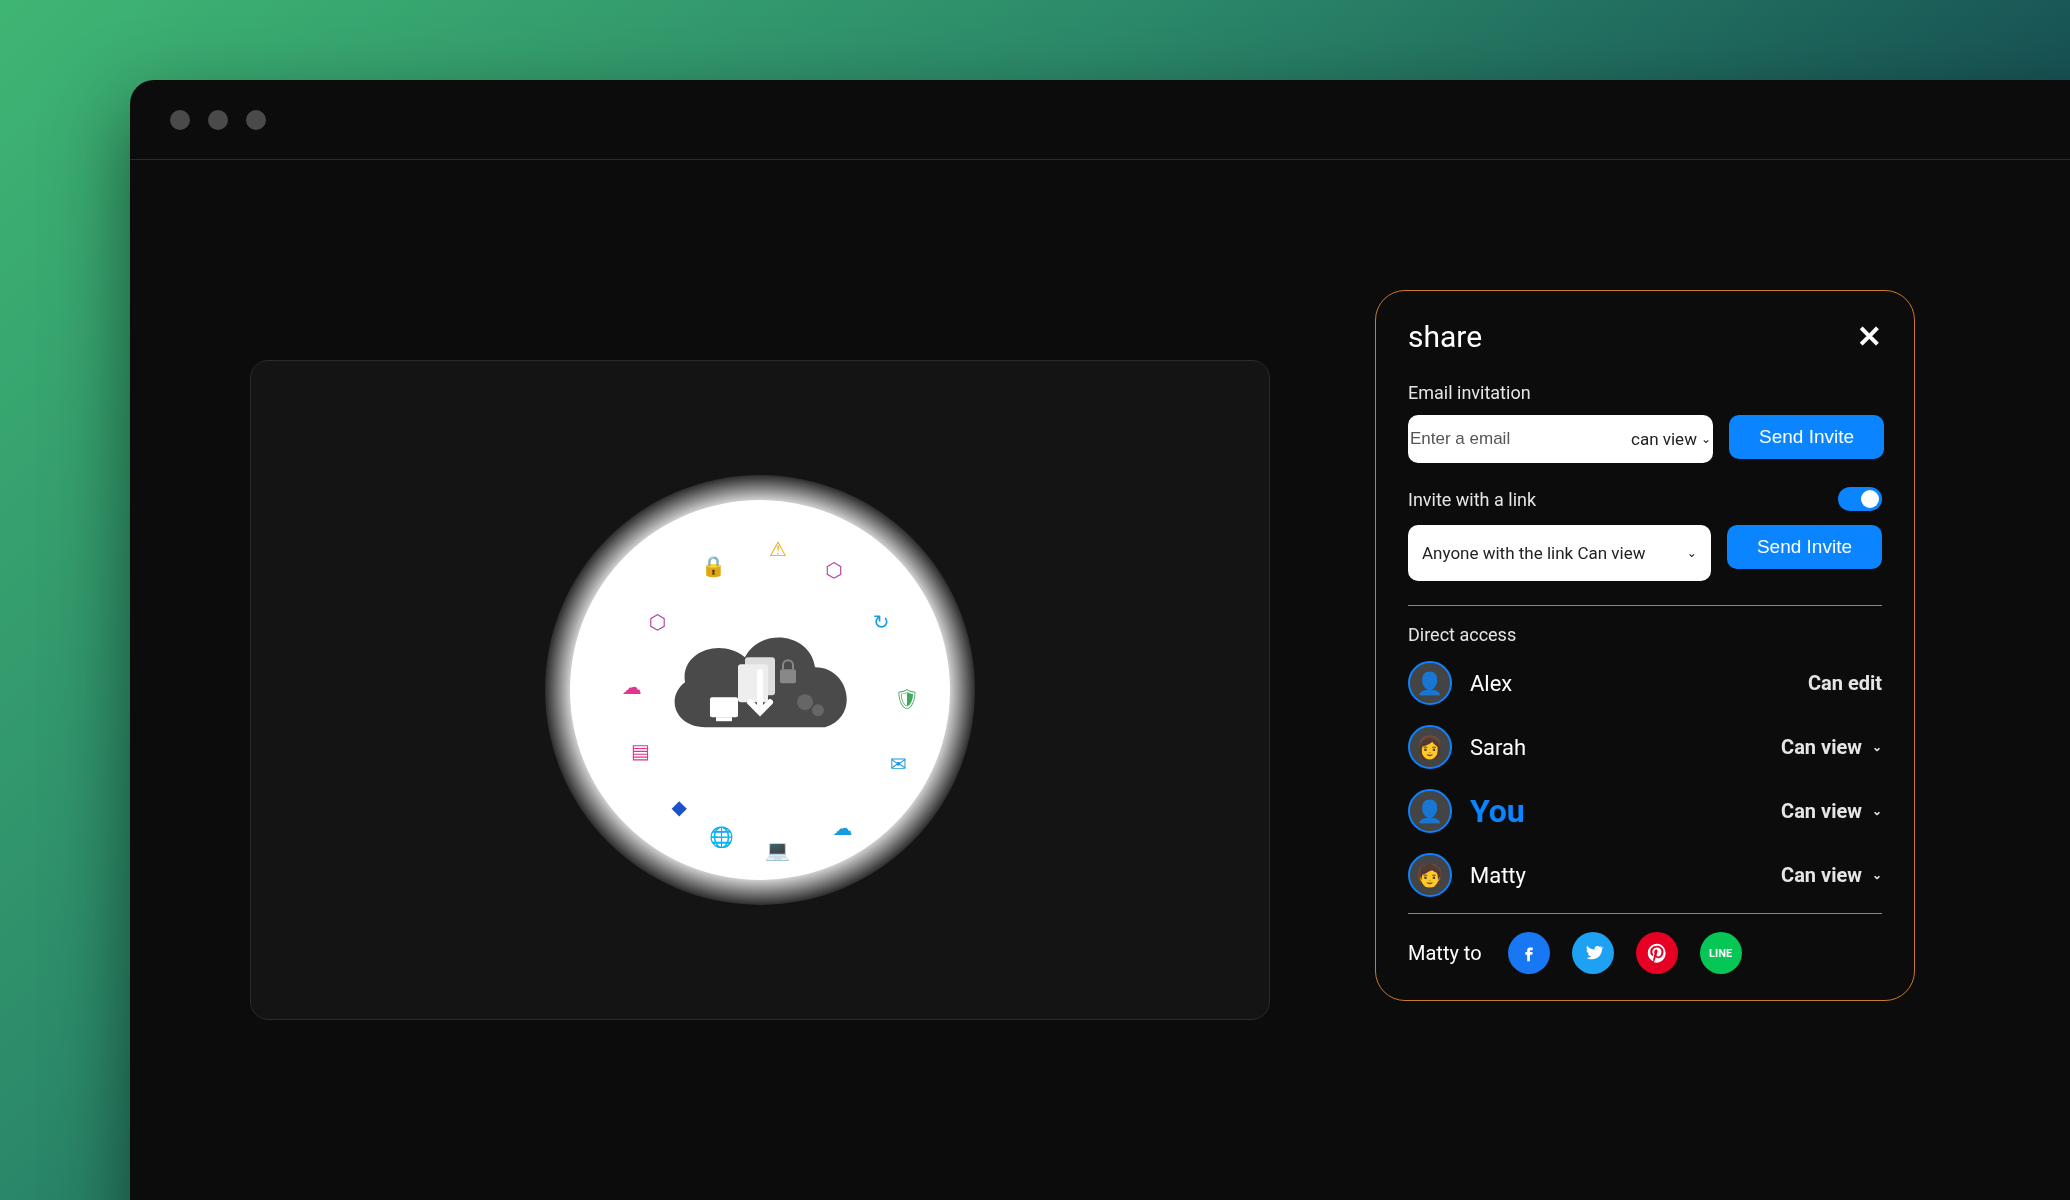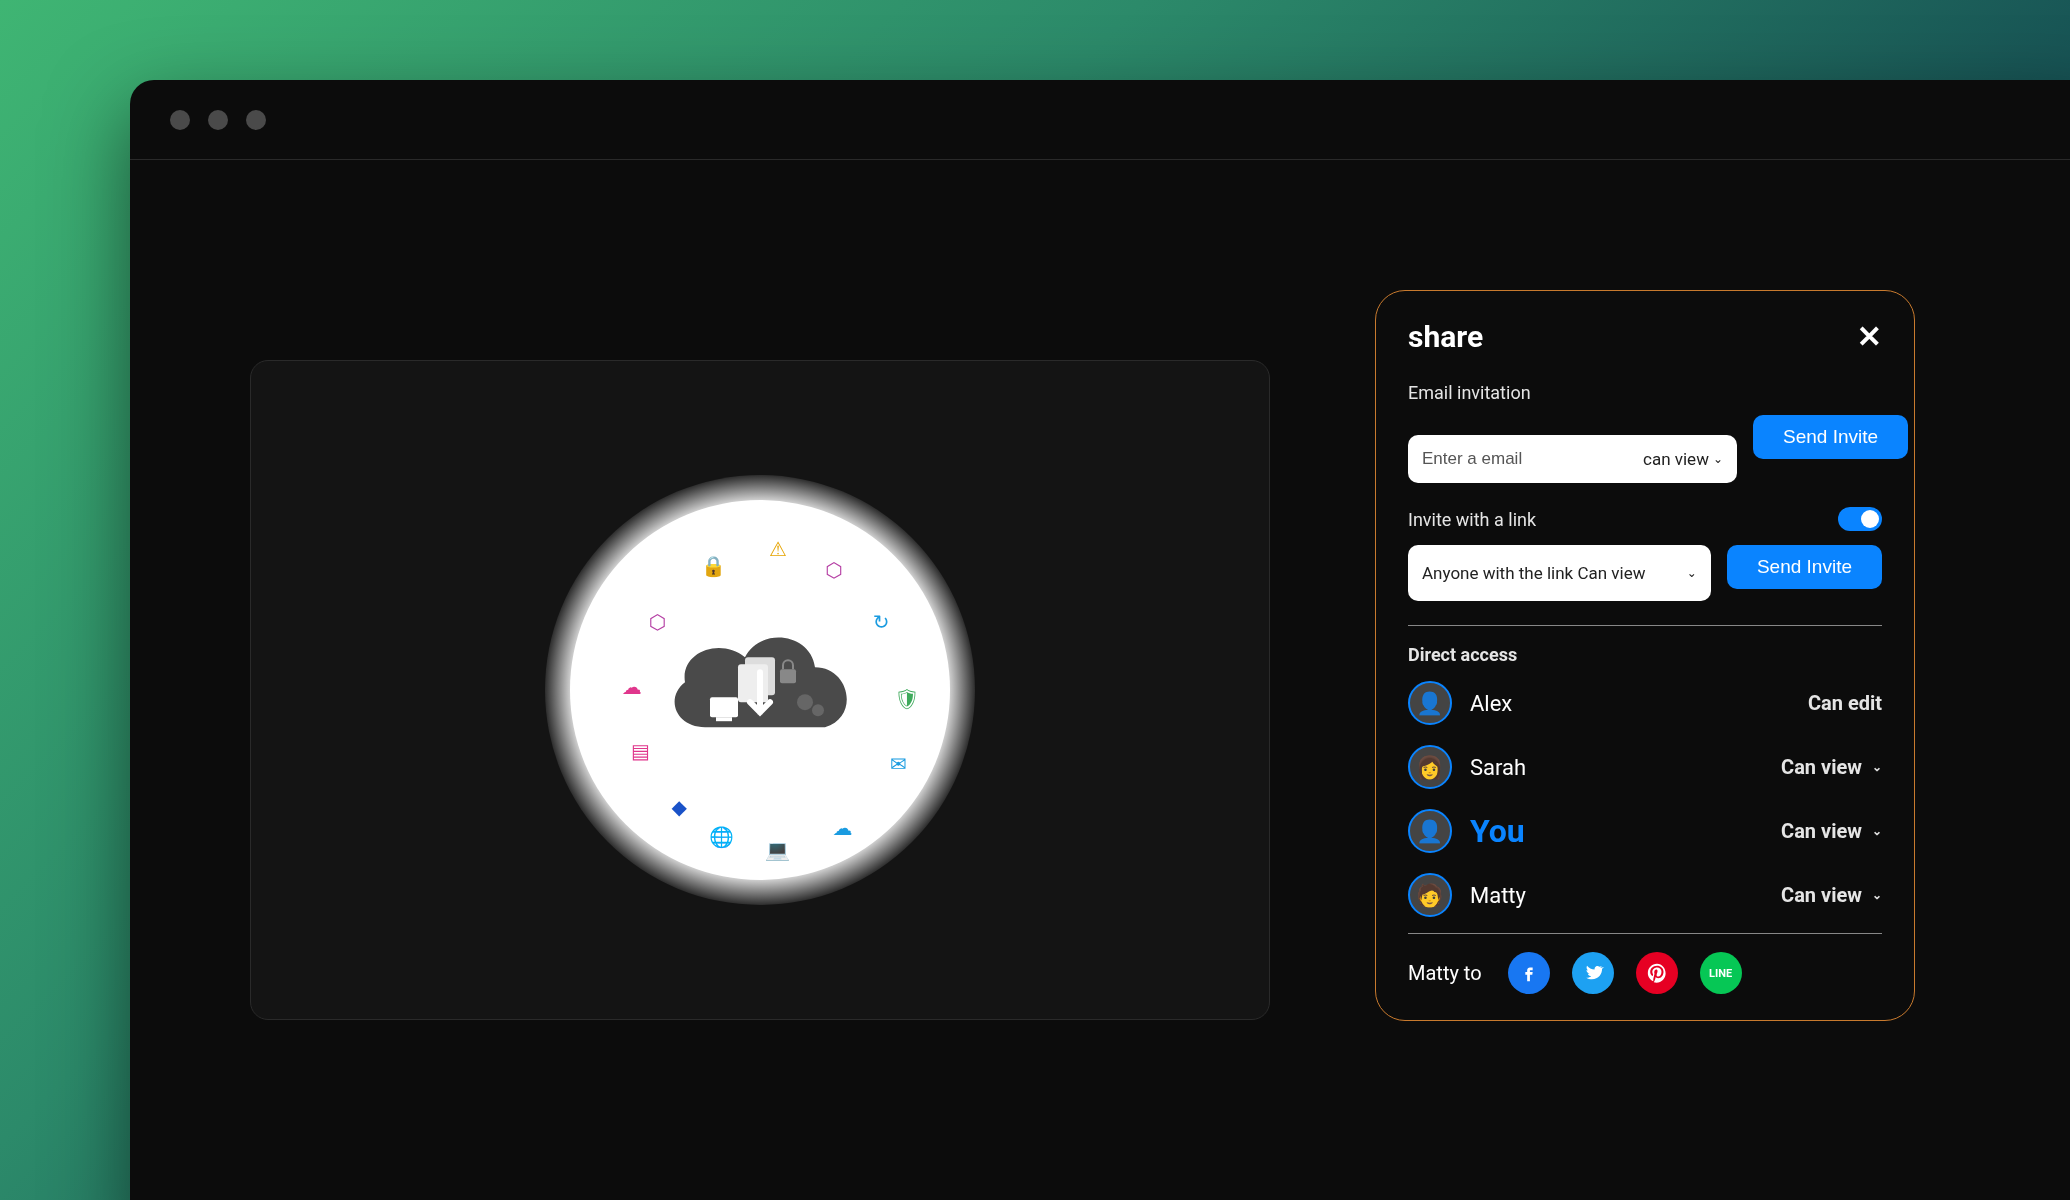--- a/index.html
+++ b/index.html
@@ -111,43 +111,42 @@
     border: 1.5px solid #c87a2e;
     border-radius: 30px;
     padding: 28px 32px 26px 32px;
     color: #fff;
   }
   .share-header {
     display:flex; justify-content:space-between; align-items:center;
     margin-bottom: 28px;
   }
   .share-title {
-    font-size: 30px; font-weight: 700;
+    font-size: 30px; font-weight: 400;
   }
   .close-x {
     font-size: 30px; font-weight: 700;
     cursor:pointer;
     line-height:1;
   }
   .section-label {
     font-size: 18px; color: #e5e5e5;
     margin-bottom: 12px;
   }
   .row {
     display:flex; gap:16px; align-items:stretch;
     margin-bottom: 24px;
   }
   .email-field {
     flex: 1;
     background: #fff;
     border-radius: 10px;
     display:flex; align-items:center;
-    padding: 0 14px;
+    padding: 0 2px;
     height: 48px;
-    margin-top: 20px;
   }
   .email-input {
     flex:1;
     border:none; outline:none;
     font-size: 17px;
     color:#222;
     background:transparent;
   }
   .email-input::placeholder { color:#555; }
   .perm-inline {
@@ -196,21 +195,20 @@
     padding:0 14px;
     cursor:pointer;
   }
   .link-select-text { font-size:17px; color:#222; }
   .divider {
     height:1px; background:#888; margin: 6px 0 18px 0;
   }
   .da-label {
     font-size:18px; color:#e5e5e5;
     margin-bottom: 6px;
-    font-weight: bold;
   }
   .user-row {
     display:flex; align-items:center; justify-content:space-between;
     padding: 10px 0;
   }
   .user-left { display:flex; align-items:center; gap:18px; }
   .avatar {
     width:44px; height:44px; border-radius:50%;
     border: 2.5px solid #0a84ff;
     background:#444;

